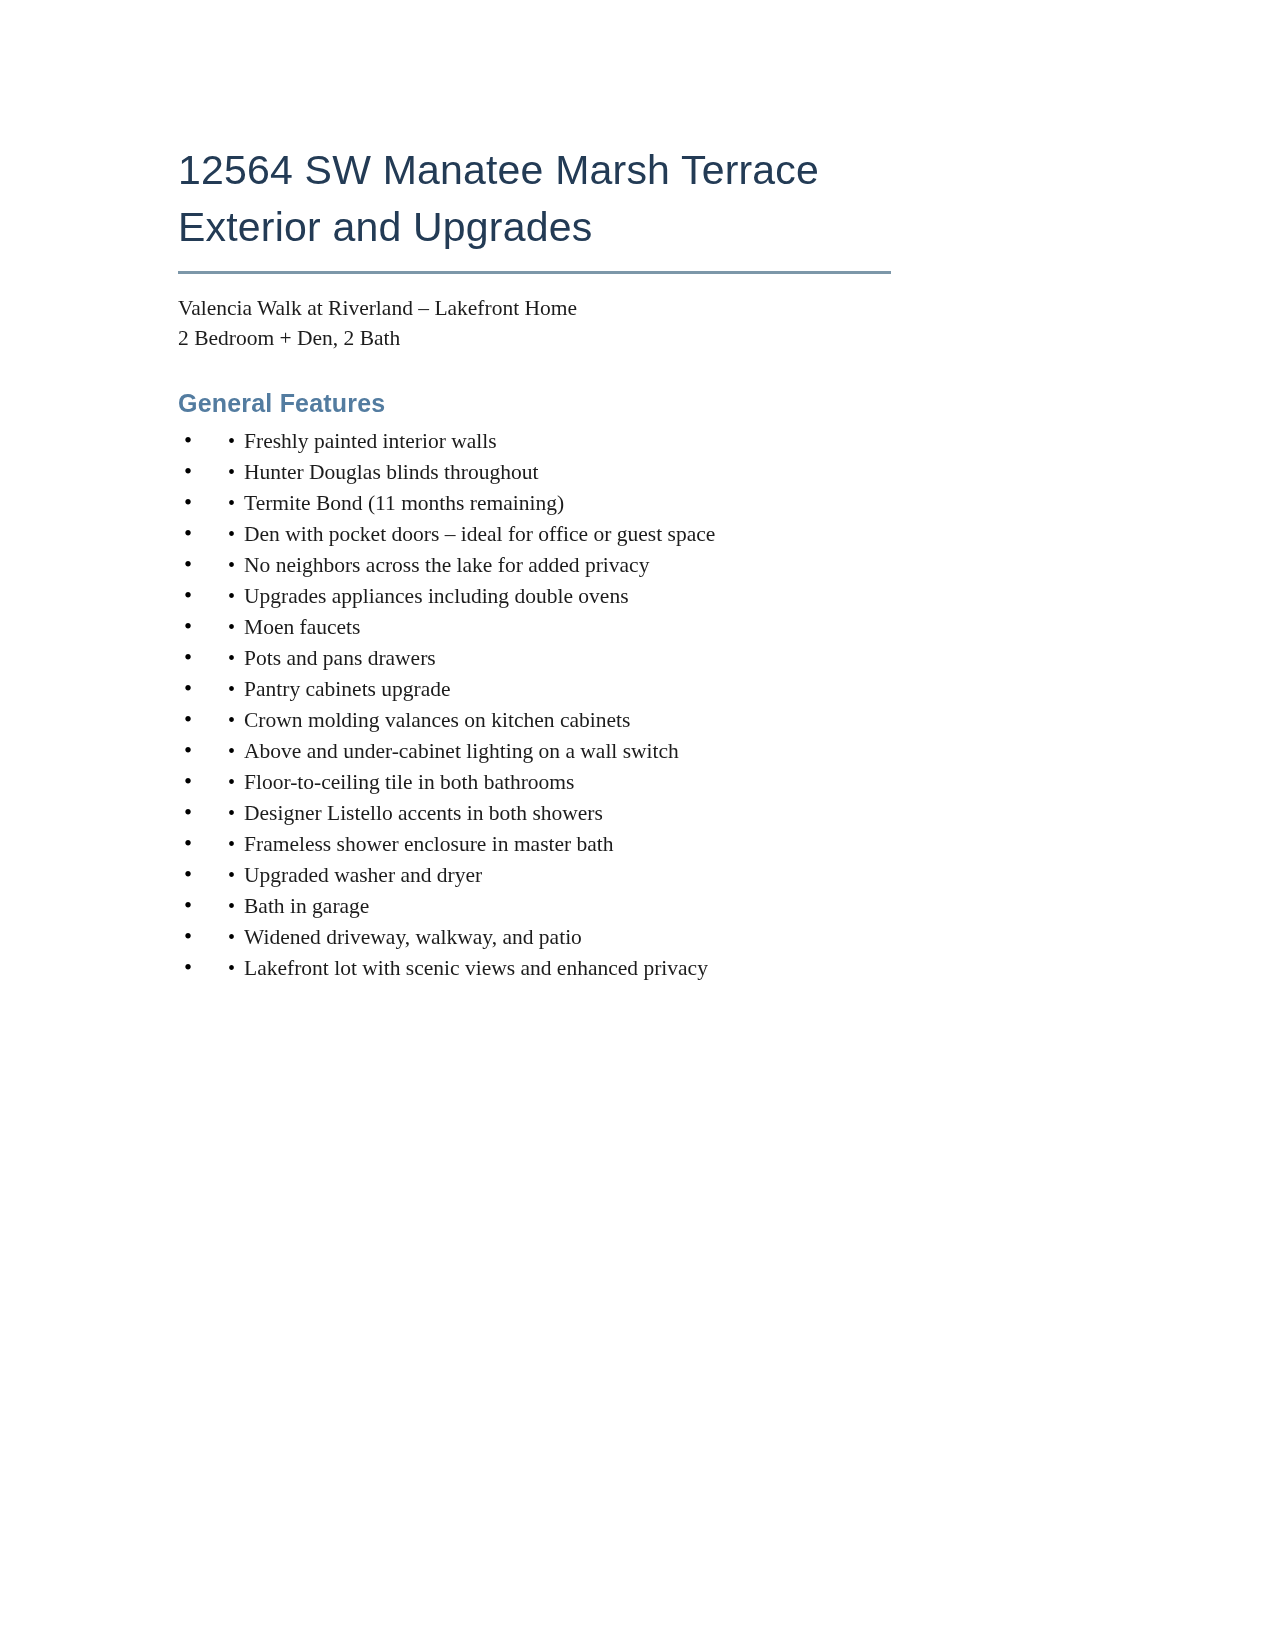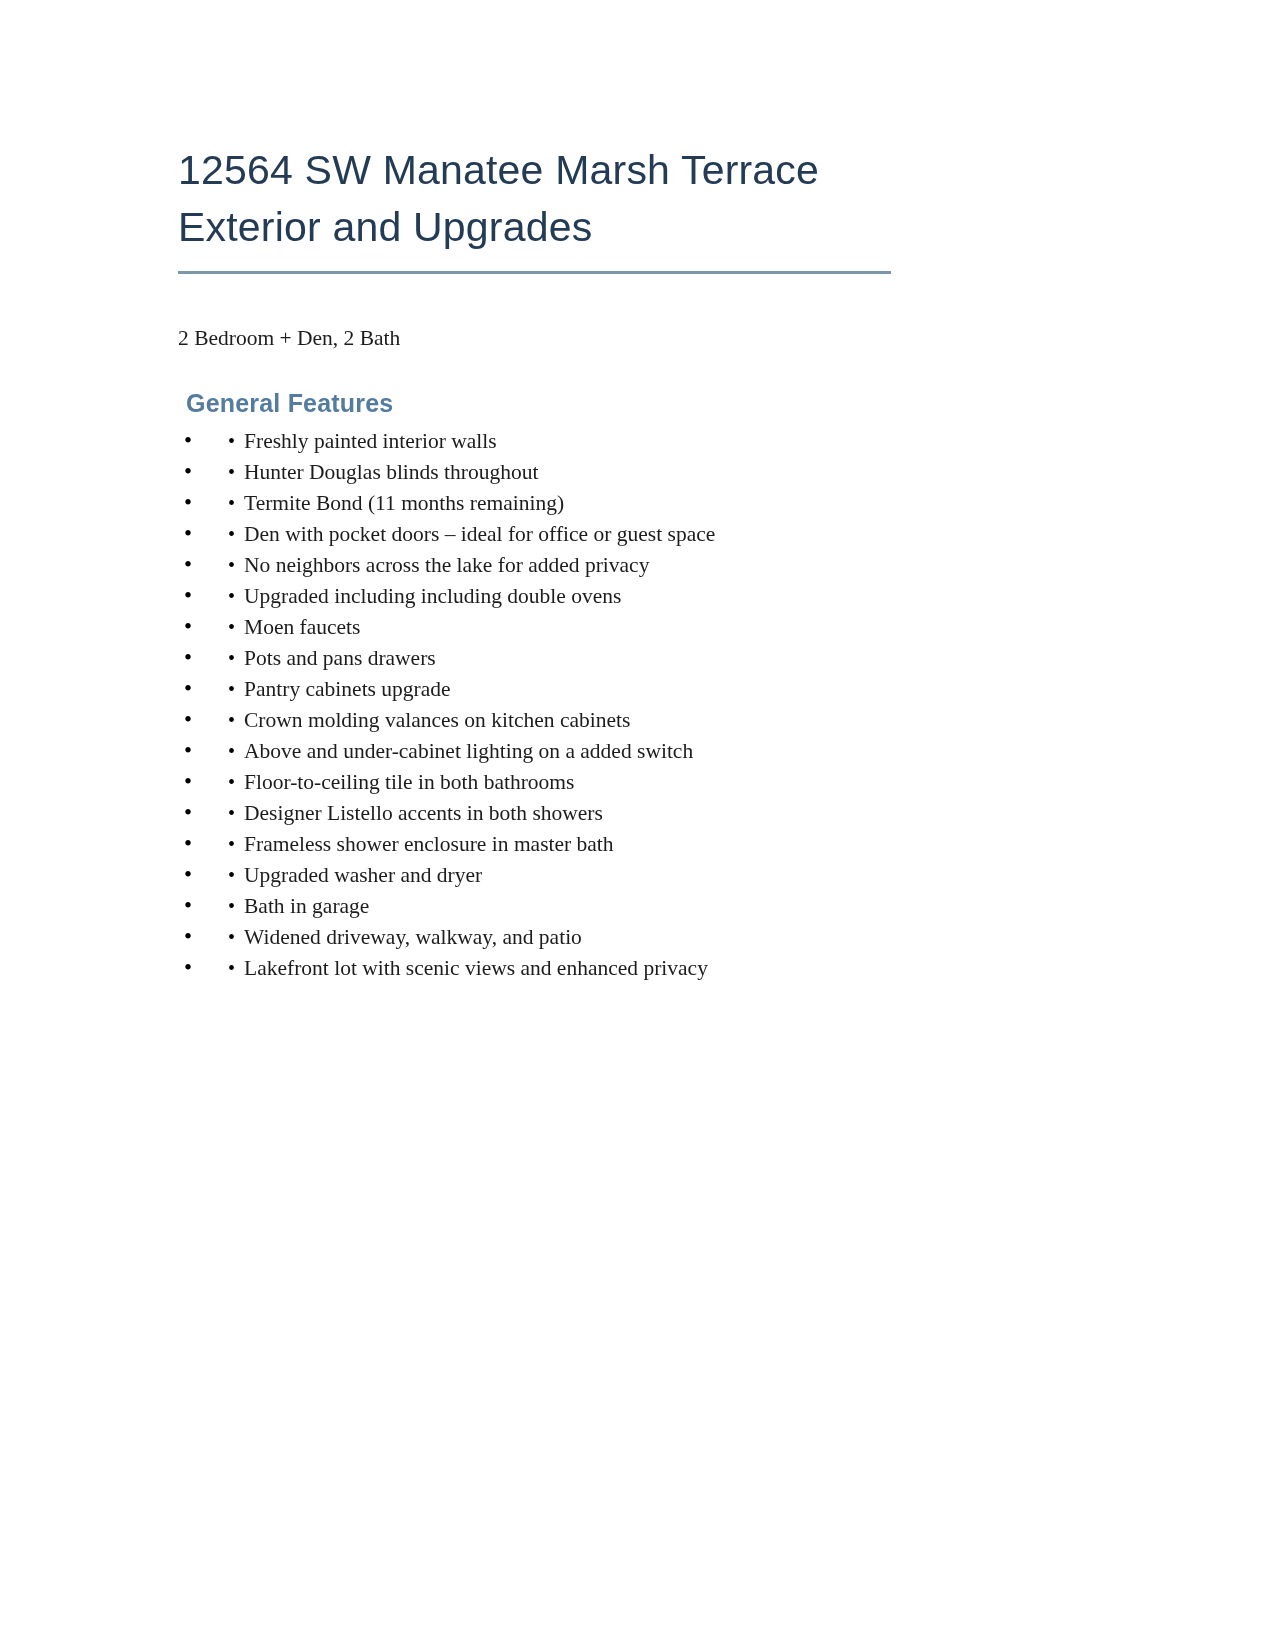--- a/index.html
+++ b/index.html
@@ -42,21 +42,20 @@
   }
   h2.section-heading {
     font-family: "Liberation Sans", sans-serif;
     font-weight: bold;
     font-size: 25px;
     line-height: 1.1;
     color: var(--c-heading);
     margin-top: 37px;
     margin-bottom: 13px;
     letter-spacing: 0.2px;
-    margin-left: 8px;
   }
   ul.feature-list {
     list-style: none;
   }
   ul.feature-list li {
     position: relative;
     padding-left: 50px;
     font-size: 21.5px;
     line-height: 21px;
     margin-bottom: 10px;
@@ -79,43 +78,43 @@
 <body>
 
 <div class="page">
 
   <h1 class="doc-title">
     <span>12564 SW Manatee Marsh Terrace</span><br>
     <span>Exterior and Upgrades</span>
   </h1>
 
   <p class="subtitle">
-    <br>
+    <span>Valencia Walk at Riverland – Lakefront Home</span><br>
     <span>2 Bedroom + Den, 2 Bath</span>
   </p>
 
   <section>
     <h2 class="section-heading">General Features</h2>
     <ul class="feature-list">
       <li><span class="ob">•</span><span class="ib">•</span><span>Freshly painted interior walls</span></li>
       <li><span class="ob">•</span><span class="ib">•</span><span>Hunter Douglas blinds throughout</span></li>
       <li><span class="ob">•</span><span class="ib">•</span><span>Termite Bond (11 months remaining)</span></li>
       <li><span class="ob">•</span><span class="ib">•</span><span>Den with pocket doors – ideal for office or guest space</span></li>
       <li><span class="ob">•</span><span class="ib">•</span><span>No neighbors across the lake for added privacy</span></li>
     </ul>
   </section>
 
   <section>
     <ul class="feature-list">
-      <li><span class="ob">•</span><span class="ib">•</span><span>Upgraded including including double ovens</span></li>
+      <li><span class="ob">•</span><span class="ib">•</span><span>Upgrades appliances including double ovens</span></li>
       <li><span class="ob">•</span><span class="ib">•</span><span>Moen faucets</span></li>
       <li><span class="ob">•</span><span class="ib">•</span><span>Pots and pans drawers</span></li>
       <li><span class="ob">•</span><span class="ib">•</span><span>Pantry cabinets upgrade</span></li>
       <li><span class="ob">•</span><span class="ib">•</span><span>Crown molding valances on kitchen cabinets</span></li>
-      <li><span class="ob">•</span><span class="ib">•</span><span>Above and under-cabinet lighting on a added switch</span></li>
+      <li><span class="ob">•</span><span class="ib">•</span><span>Above and under-cabinet lighting on a wall switch</span></li>
     </ul>
   </section>
 
   <section>
     <ul class="feature-list">
       <li><span class="ob">•</span><span class="ib">•</span><span>Floor-to-ceiling tile in both bathrooms</span></li>
       <li><span class="ob">•</span><span class="ib">•</span><span>Designer Listello accents in both showers</span></li>
       <li><span class="ob">•</span><span class="ib">•</span><span>Frameless shower enclosure in master bath</span></li>
     </ul>
   </section>

